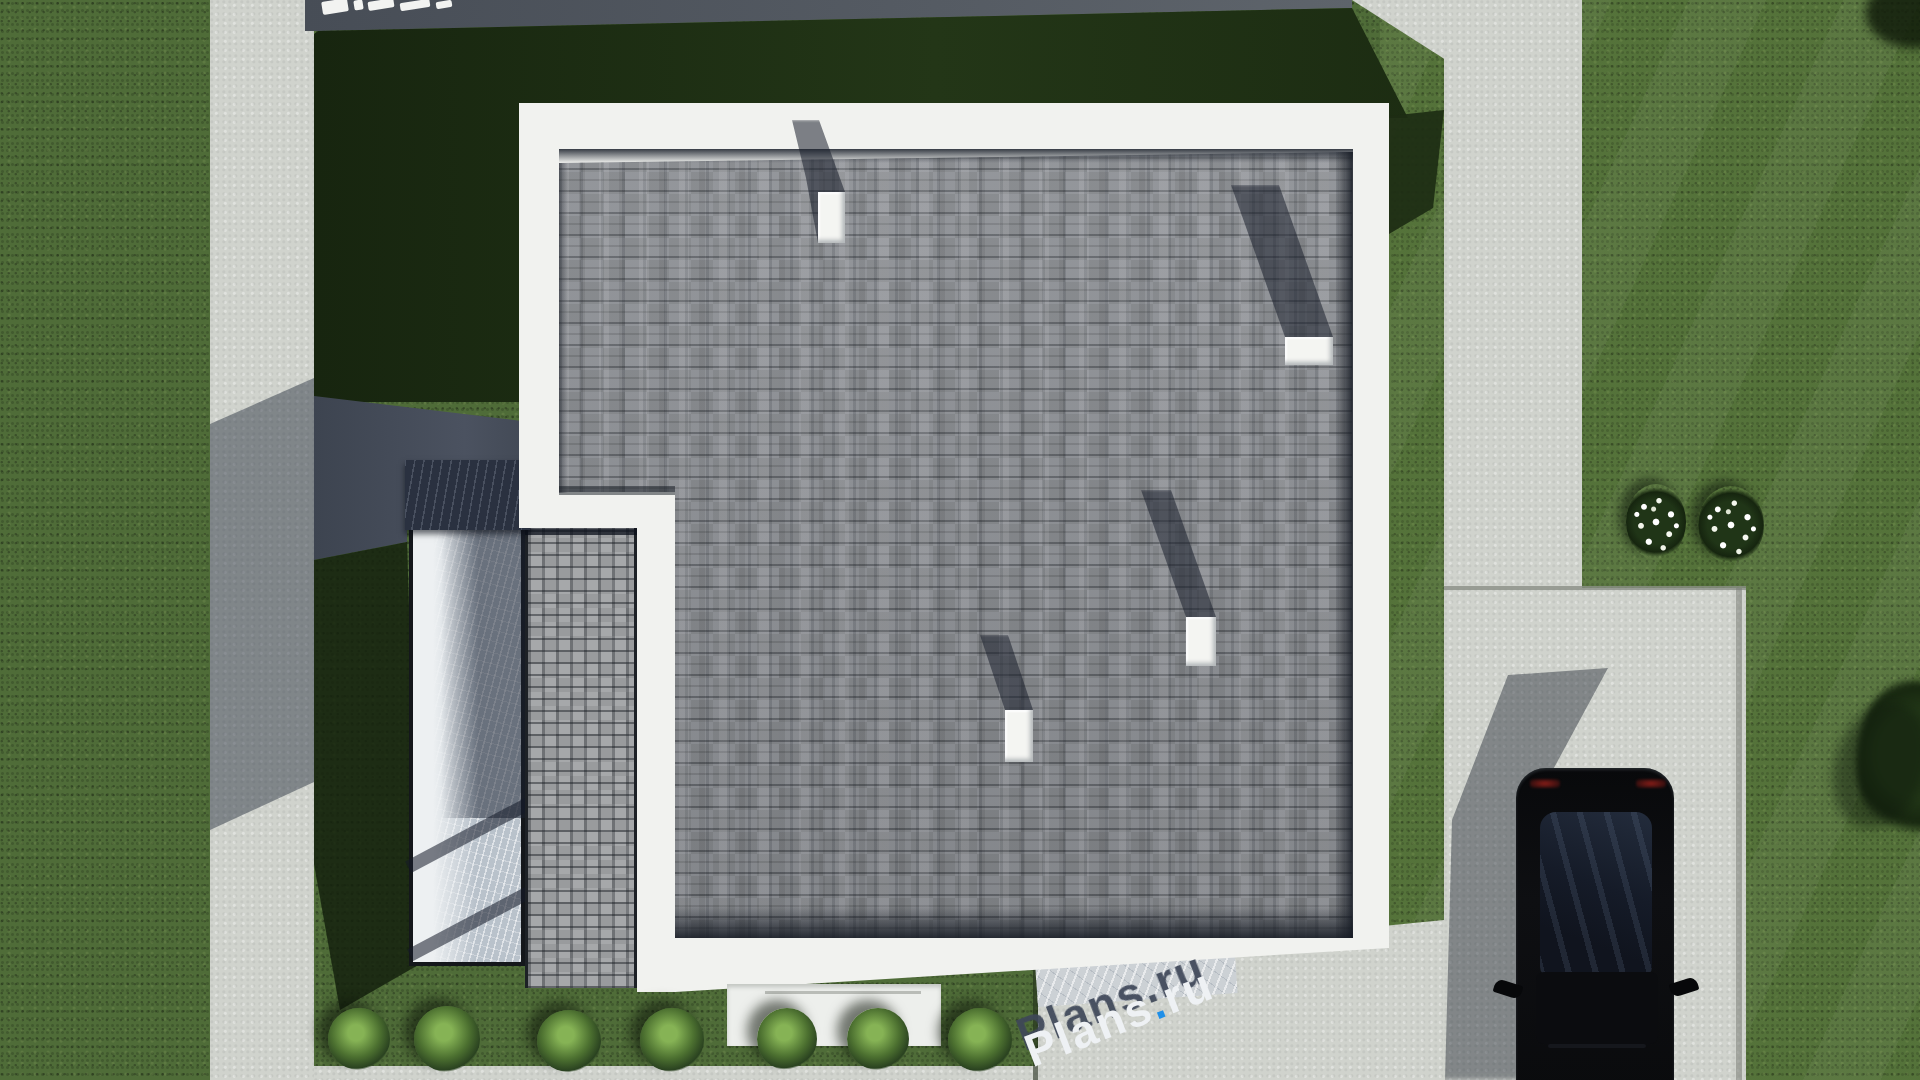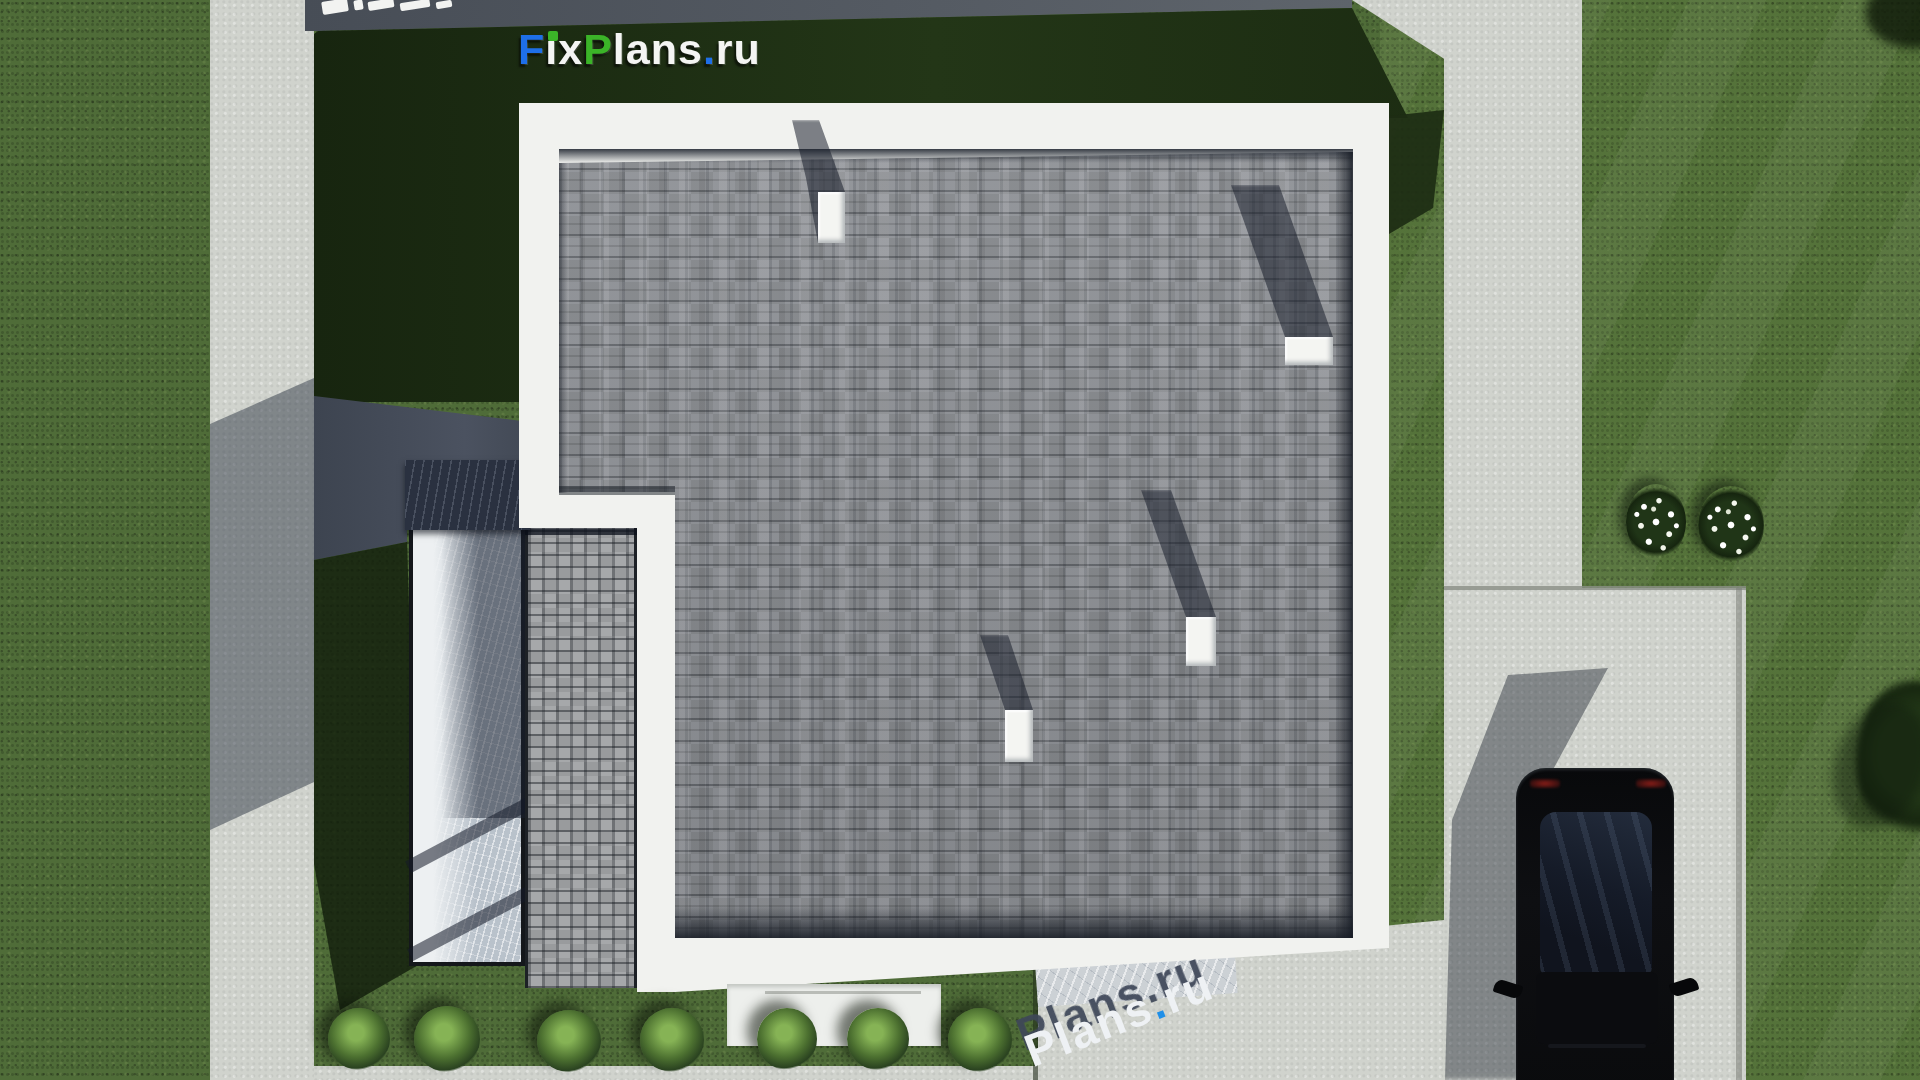--- a/index.html
+++ b/index.html
@@ -203,18 +203,14 @@
   <div class="abs" style="left:1670px;top:980px;width:28px;height:14px;border-radius:2px 8px 2px 8px;background:#07080a;transform:rotate(-18deg);"></div>
   <div class="abs" style="left:1548px;top:1044px;width:98px;height:4px;background:#15171c;border-radius:2px;"></div>
 
   <div class="abs" style="left:1000px;top:950px;width:400px;height:140px;">
     <span class="abs wm-text wm-shadow" style="left:27px;top:62px;">Plans.ru</span>
     <span class="abs wm-text wm-top-layer" style="left:35px;top:78px;">
       <span>Plans</span><span class="wm-dot-blue">.</span><span>ru</span>
     </span>
   </div>
 
-  <div class="abs logo" style="left:518px;top:28px;">
-    <span class="lc-blue">F</span><span class="lc-white">i</span><span class="lc-white">x</span><span class="lc-green">P</span><span class="lc-white">lans</span><span class="lc-blue">.</span><span class="lc-white">ru</span>
-    <div class="abs" style="left:30px;top:3px;width:10px;height:10px;background:#3bb428;border-radius:2px;"></div>
-  </div>
 
 </div>
 
 </body></html>

